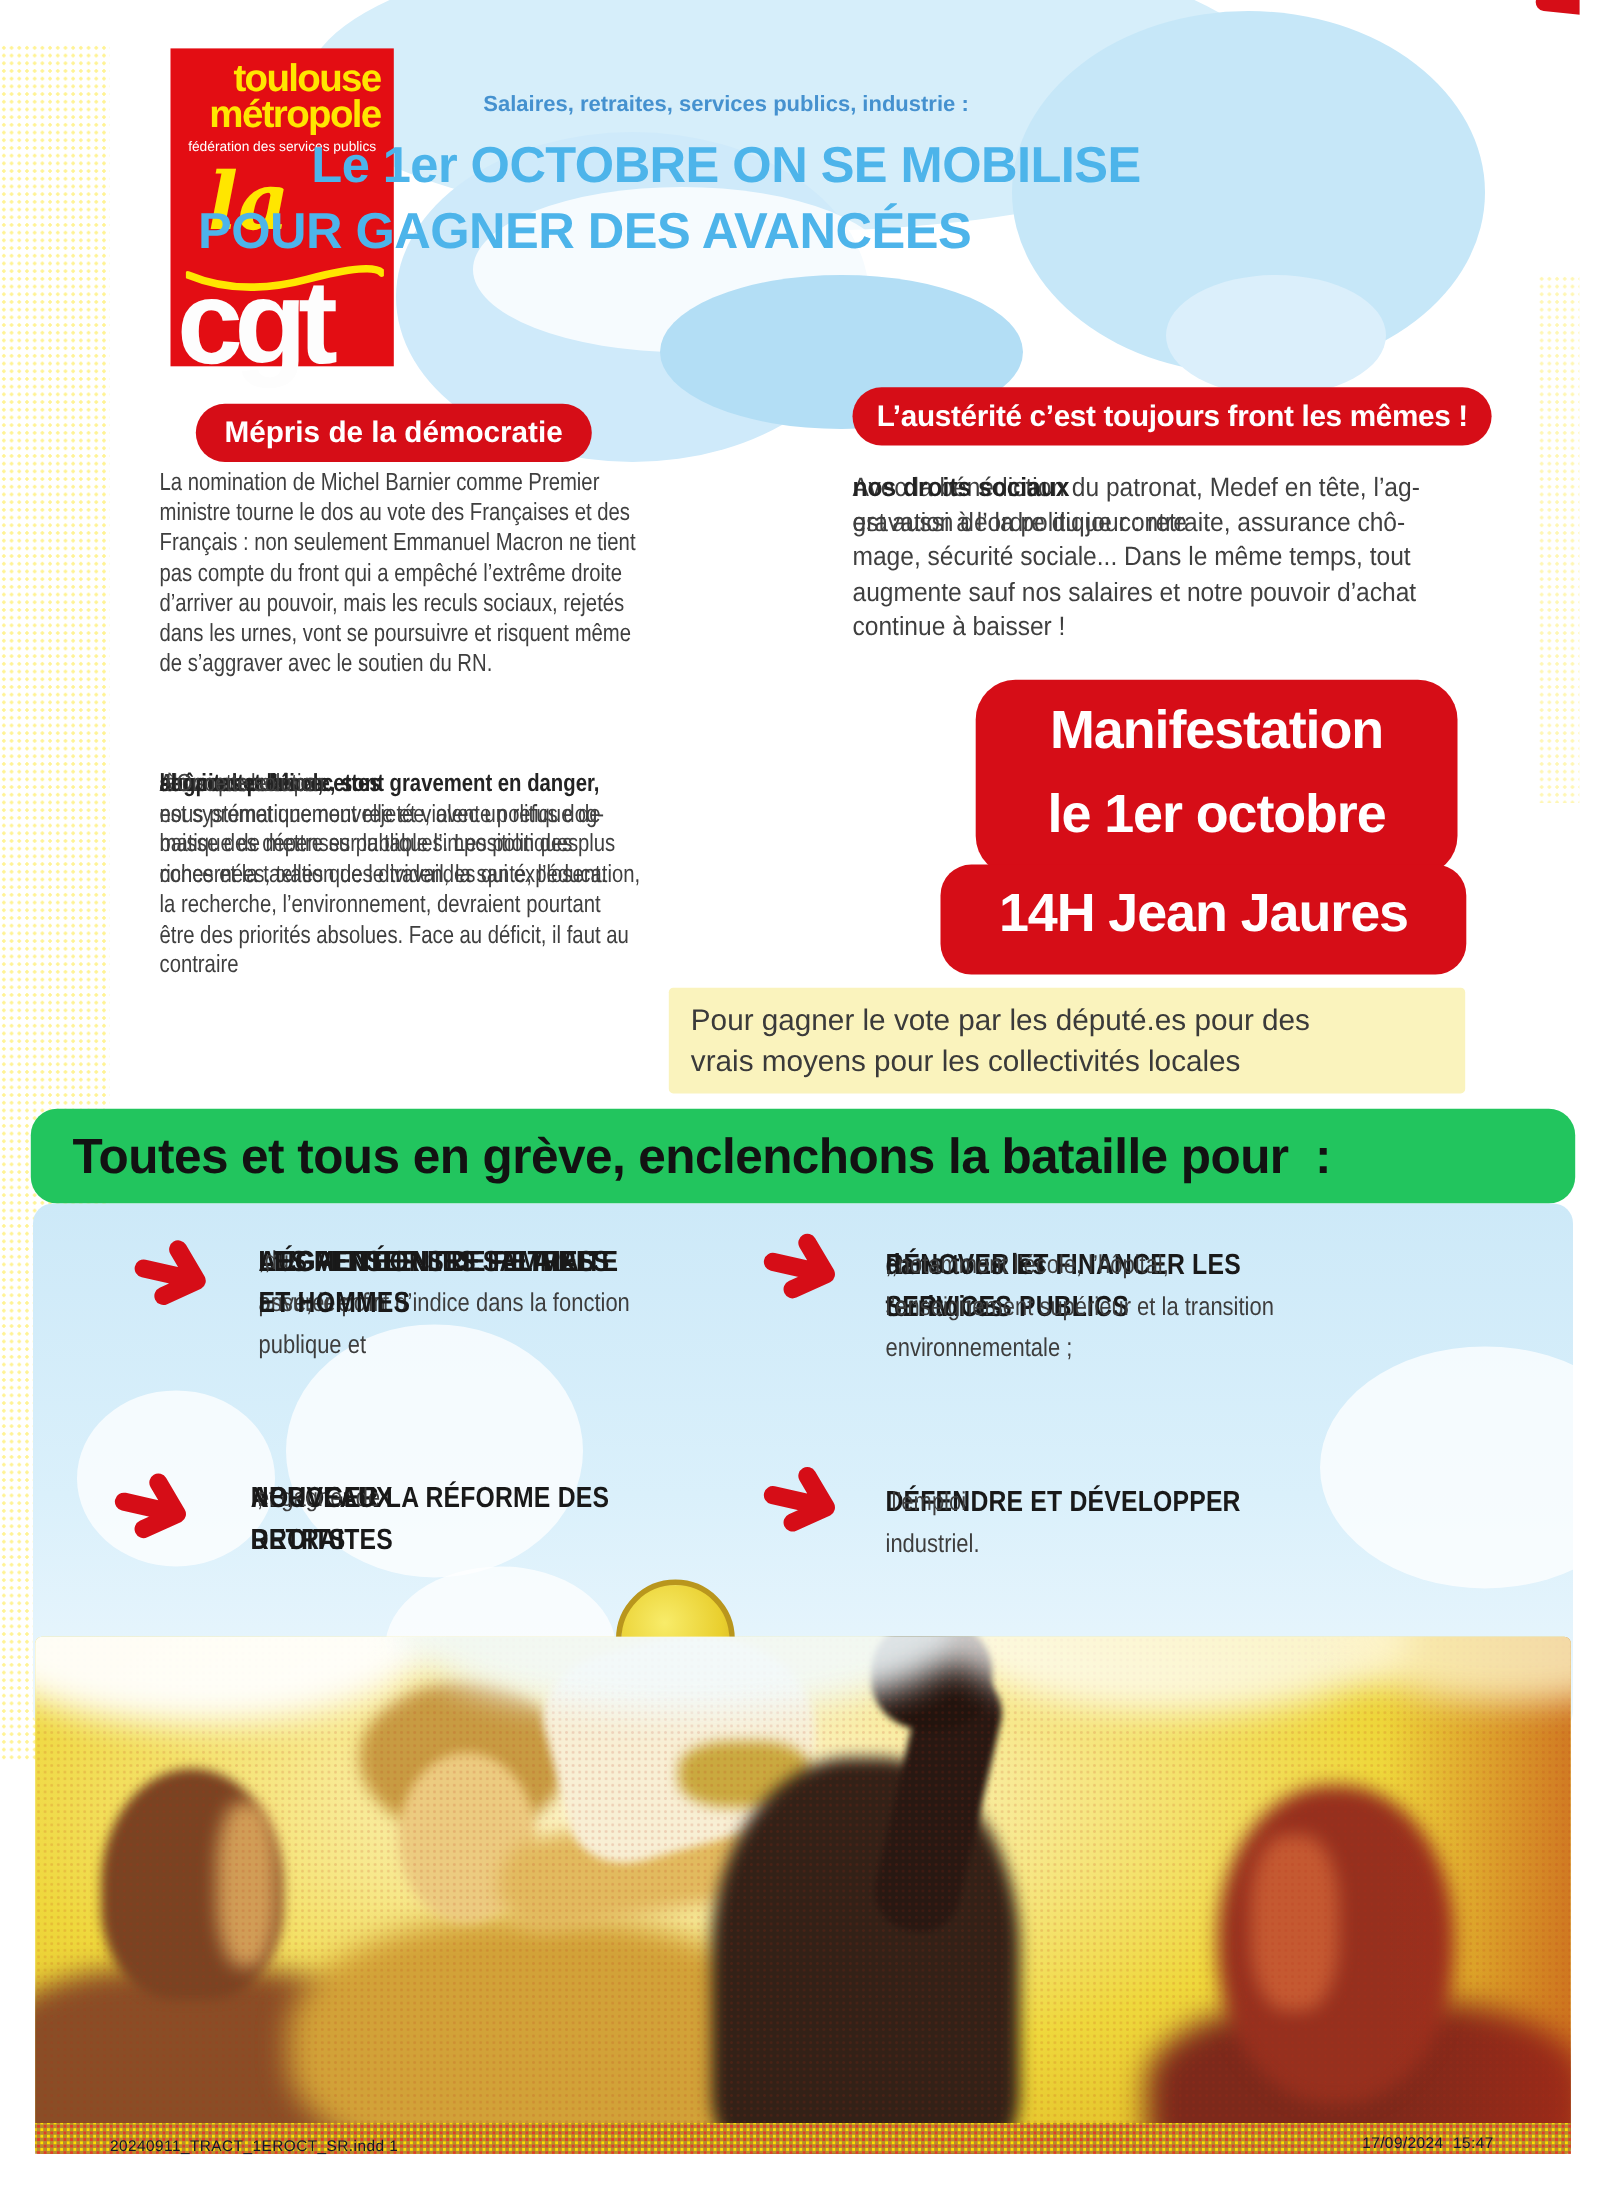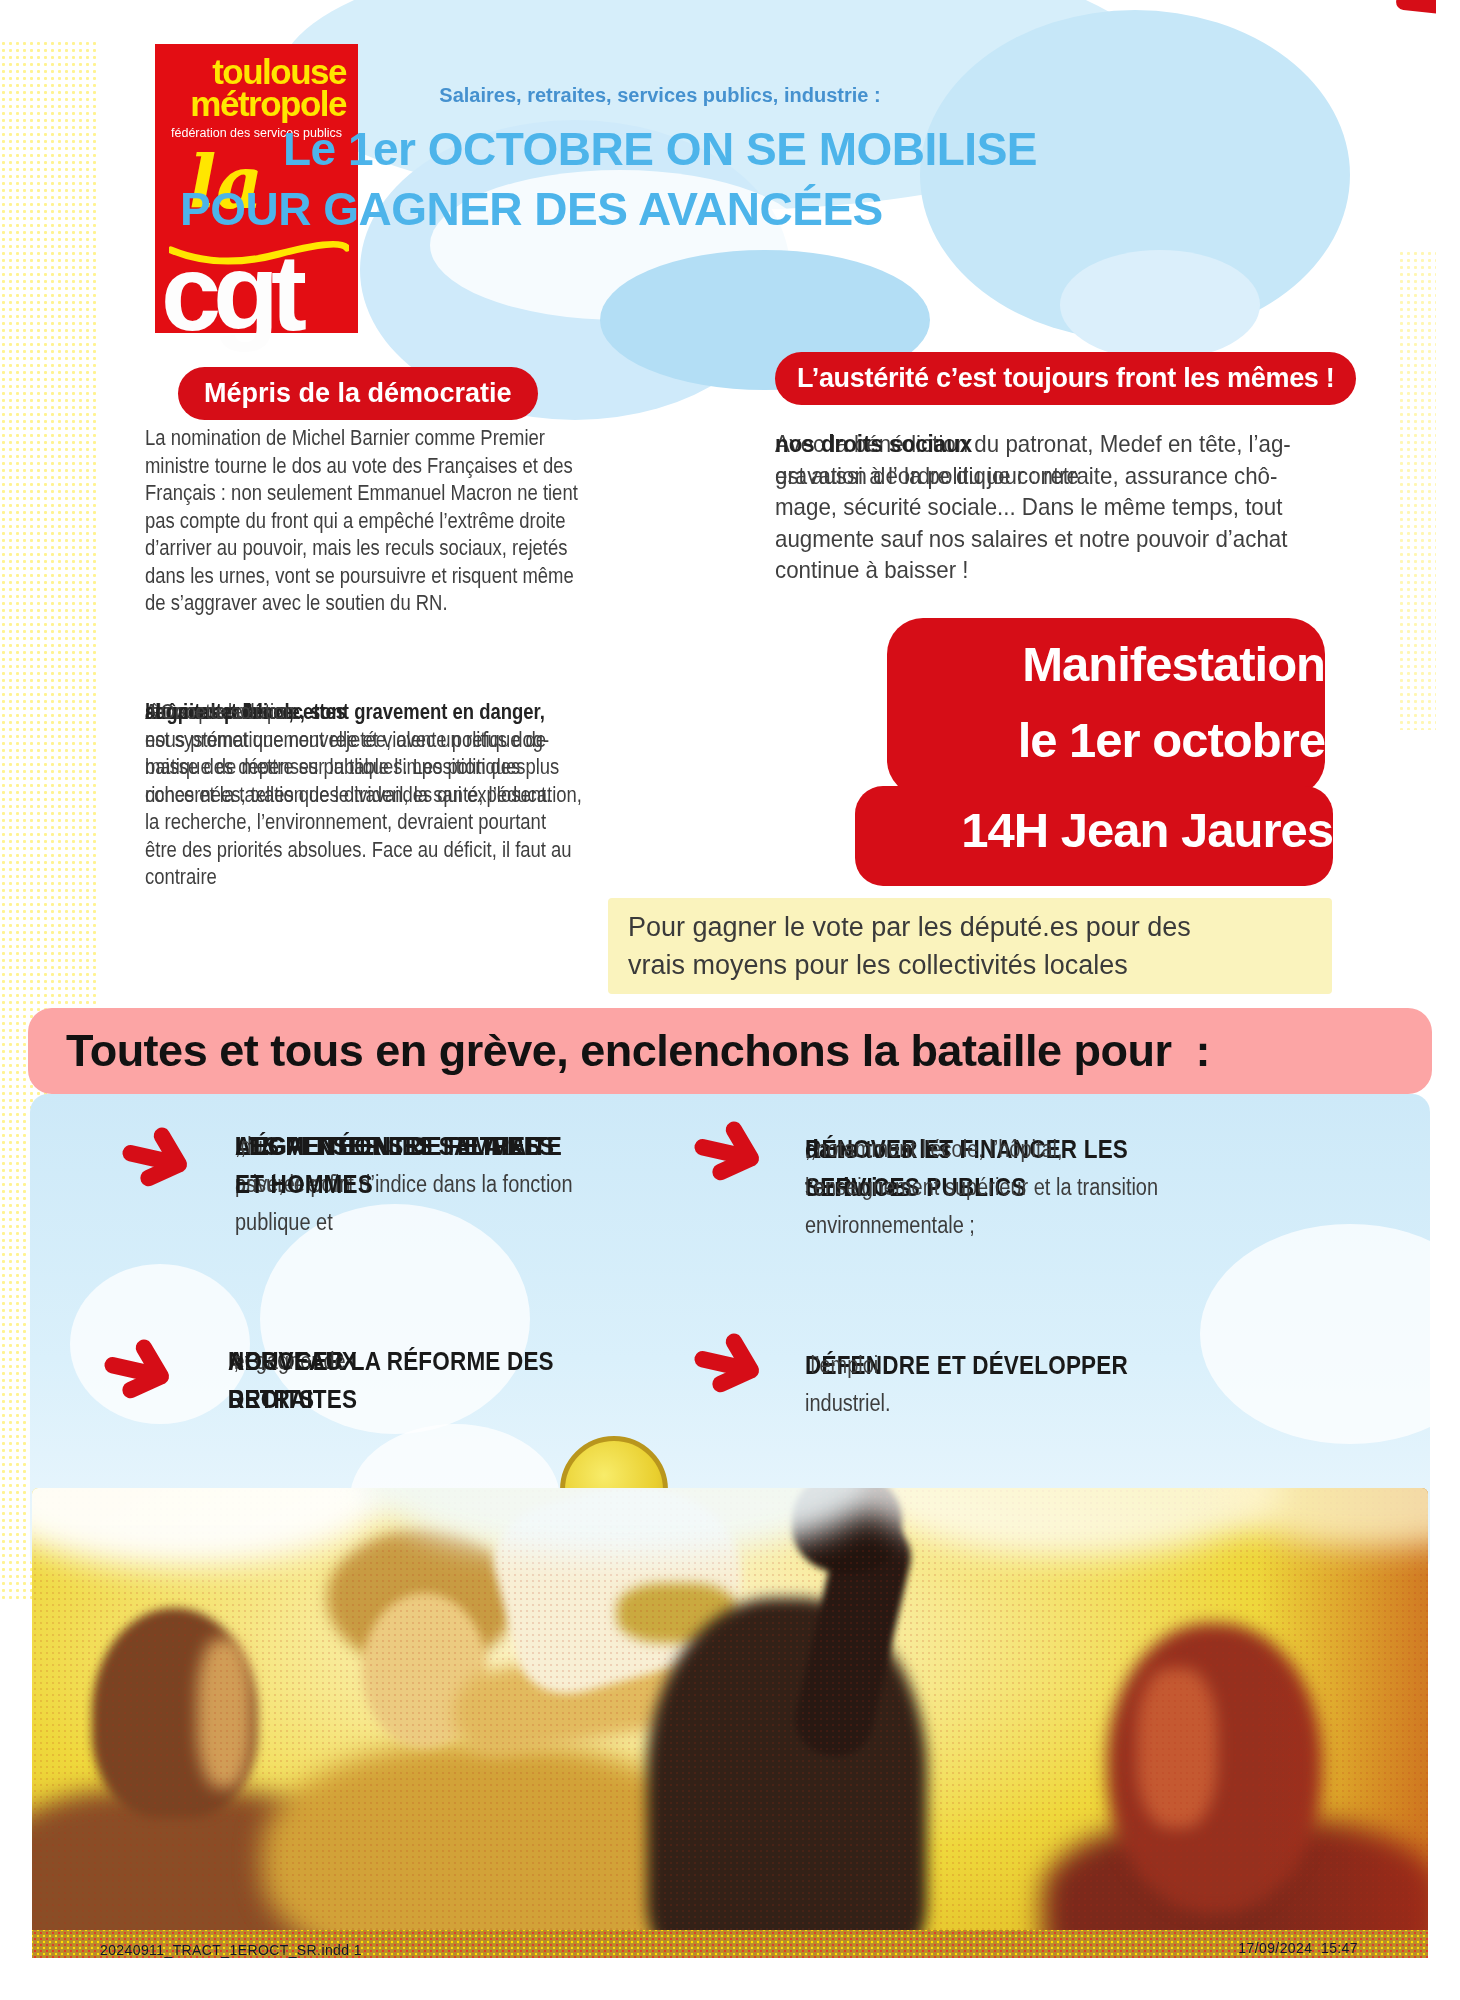--- a/index.html
+++ b/index.html
@@ -38,28 +38,28 @@
   .bd3{left:178px;top:622px;}
   .para{color:#3f3f3f;white-space:pre;transform-origin:0 0;}
   .para b{font-weight:700;color:#232323;}
   .p1{left:145px;top:424px;font-size:22.5px;line-height:27.5px;transform:scaleX(.82);}
   .p2{left:775px;top:428px;font-size:24px;line-height:31.5px;transform:scaleX(.93);}
   .p3{left:145px;top:698px;font-size:22.5px;line-height:27.5px;transform:scaleX(.82);}
   
   .manif{left:855px;top:618px;width:478px;height:268px;}
   .manif-bg-top{left:32px;top:0;width:438px;height:178px;background:#d60d17;border-radius:36px;}
   .manif-bg-bot{left:0;top:168px;width:478px;height:100px;background:#d60d17;border-radius:28px;}
-  .manif-line{color:#fff;font-weight:900;text-align:right;font-size:49px;letter-spacing:-1px;}
+  .manif-line{color:#fff;font-weight:900;text-align:center;font-size:49px;letter-spacing:-1px;}
   .ml1{left:32px;width:438px;top:18px;}
   .ml2{left:32px;width:438px;top:94px;}
   .ml3{left:0;width:478px;top:184px;}
   
   .highlight{left:608px;top:898px;width:724px;background:#faf3bd;border-radius:4px;padding:10px 20px;
              font-size:27px;line-height:38px;color:#3a3a3a;white-space:pre;}
-  .banner{left:28px;top:1008px;width:1404px;height:86px;background:#fca5a5;border-radius:24px;
+  .banner{left:28px;top:1008px;width:1404px;height:86px;background:#22c55e;border-radius:24px;
           display:flex;align-items:center;padding-left:38px;color:#121212;font-size:45px;font-weight:900;
           letter-spacing:-.5px;white-space:pre;}
   
   .bluezone{left:30px;top:1094px;width:1400px;height:480px;border-radius:18px;
             background:linear-gradient(180deg,#cde9f8 0%,#daf0fb 55%,#ecf7fd 100%);}
   .wcl{background:#ffffff;border-radius:50%;opacity:.75;}
   .wc1{left:230px;top:110px;width:270px;height:230px;}
   .wc2{left:1170px;top:130px;width:300px;height:220px;}
   .wc3{left:40px;top:170px;width:180px;height:160px;}
   .wc4{left:320px;top:330px;width:210px;height:150px;}

